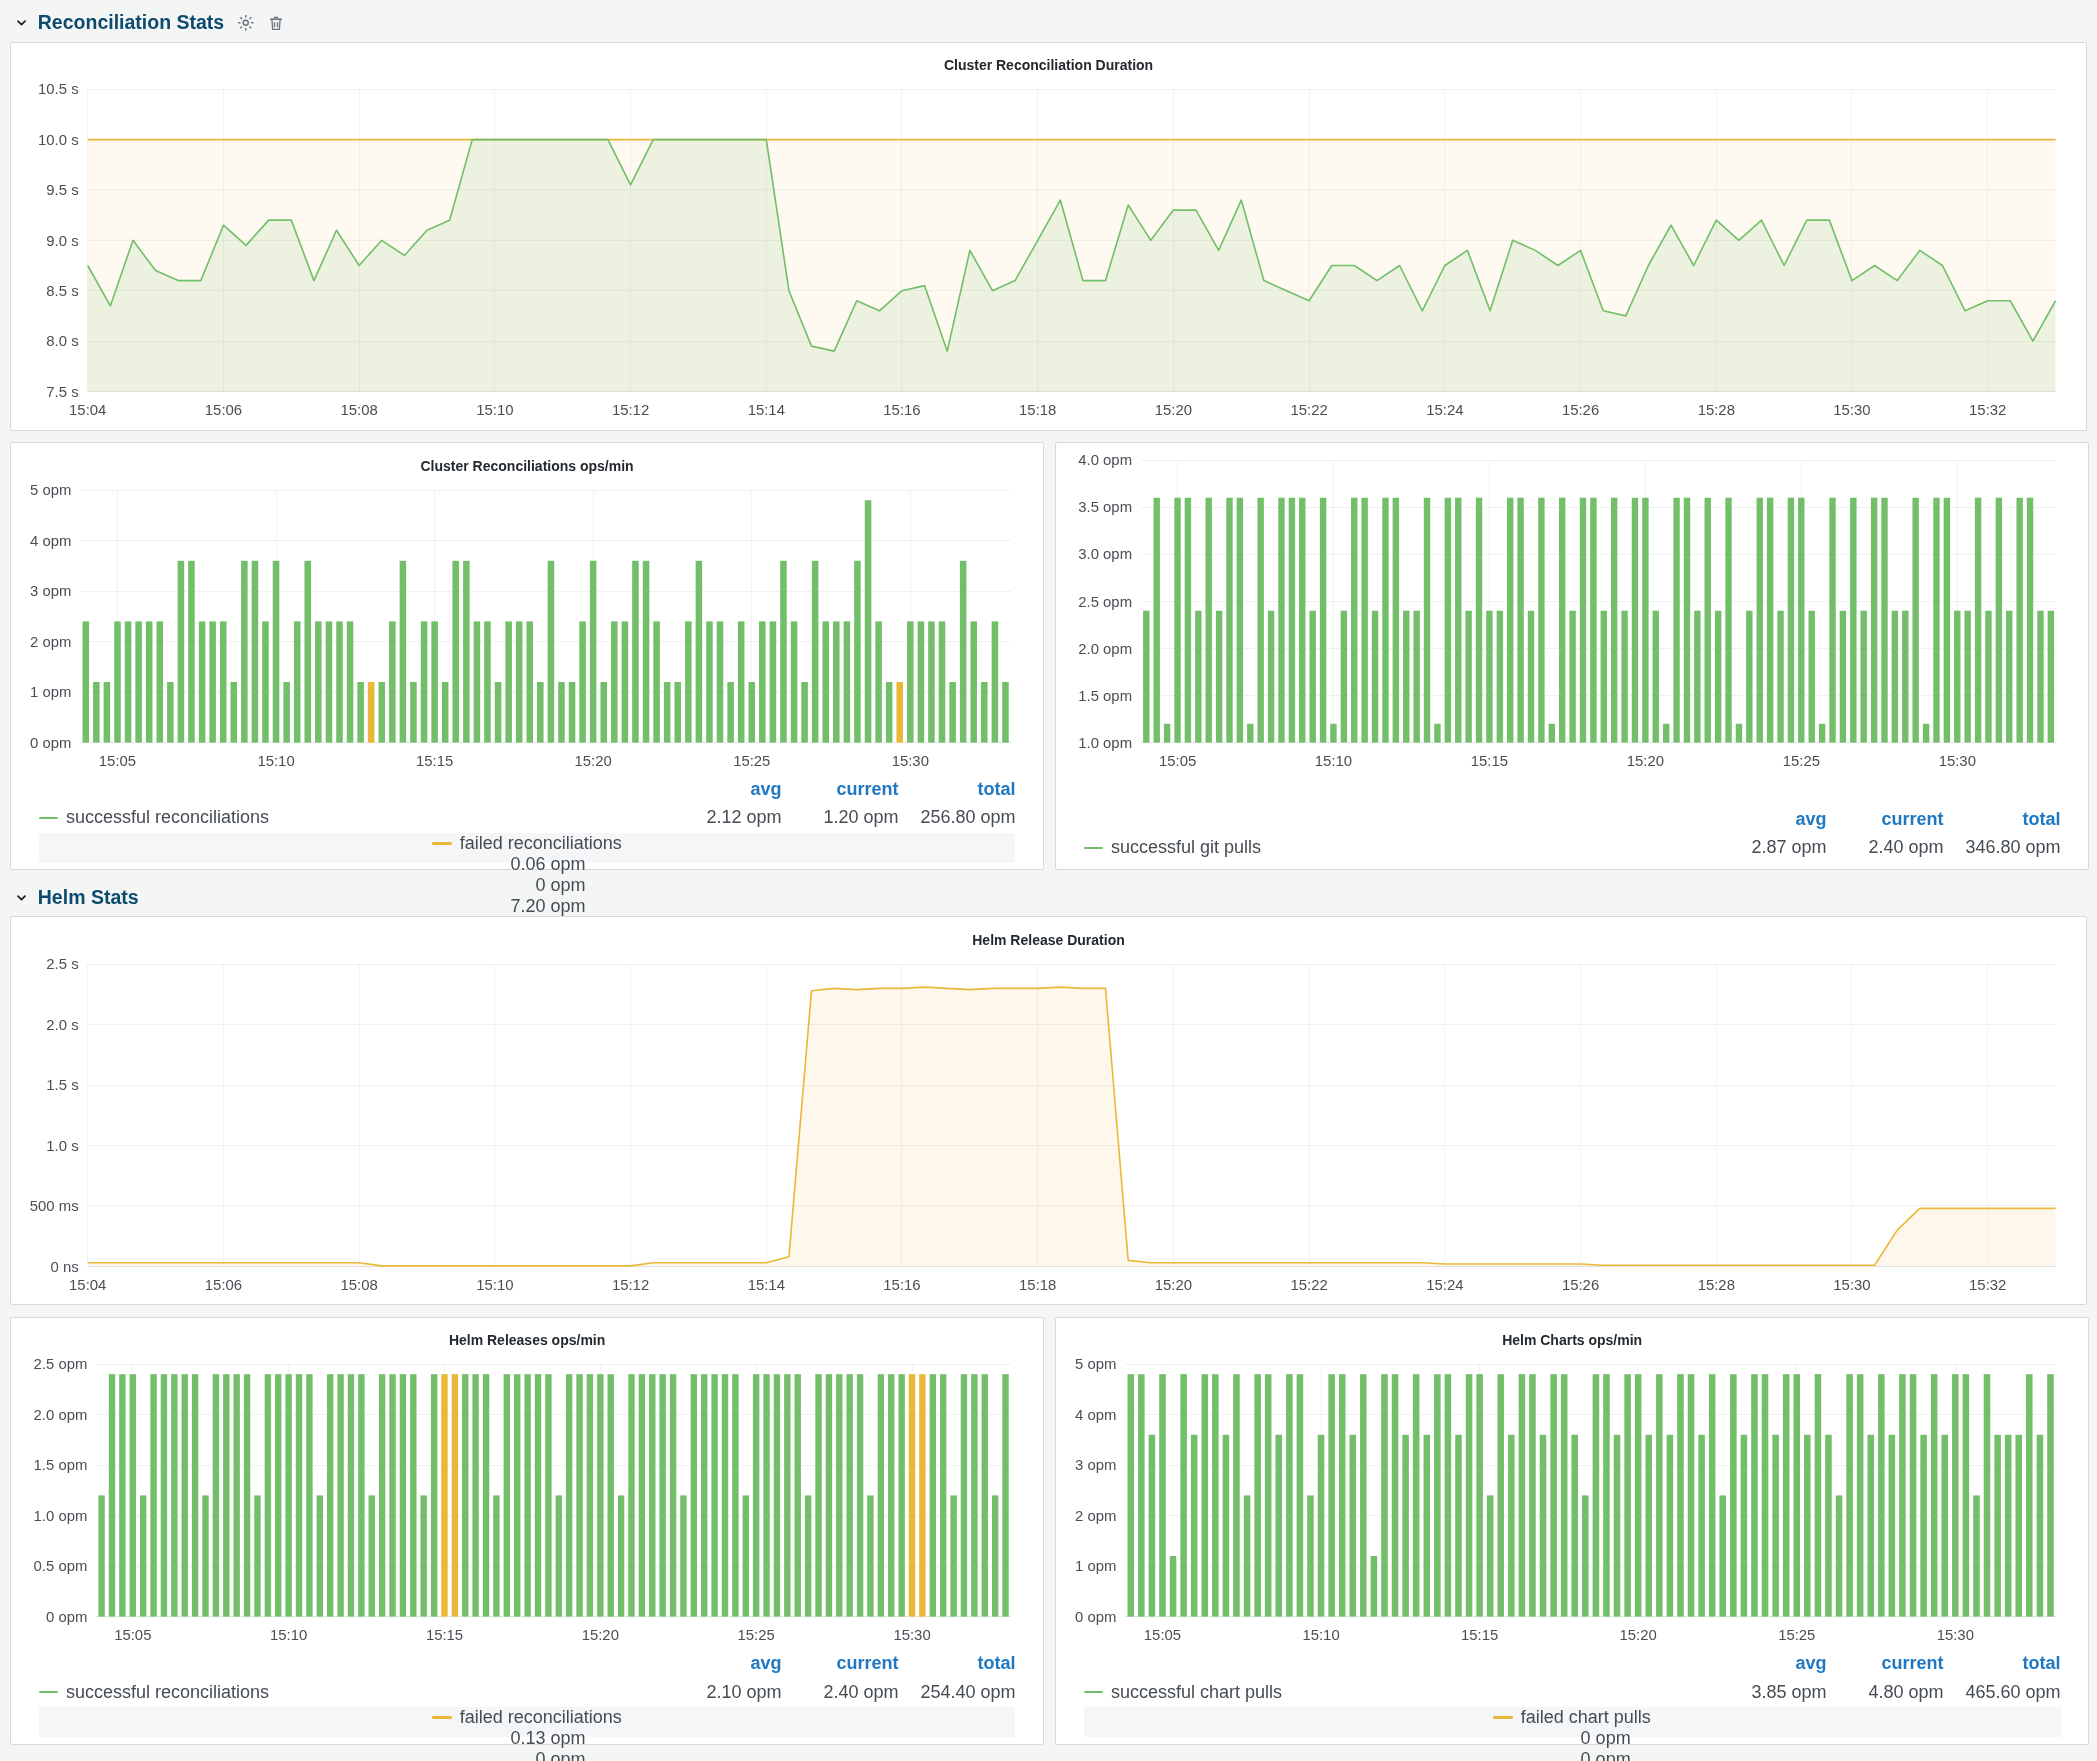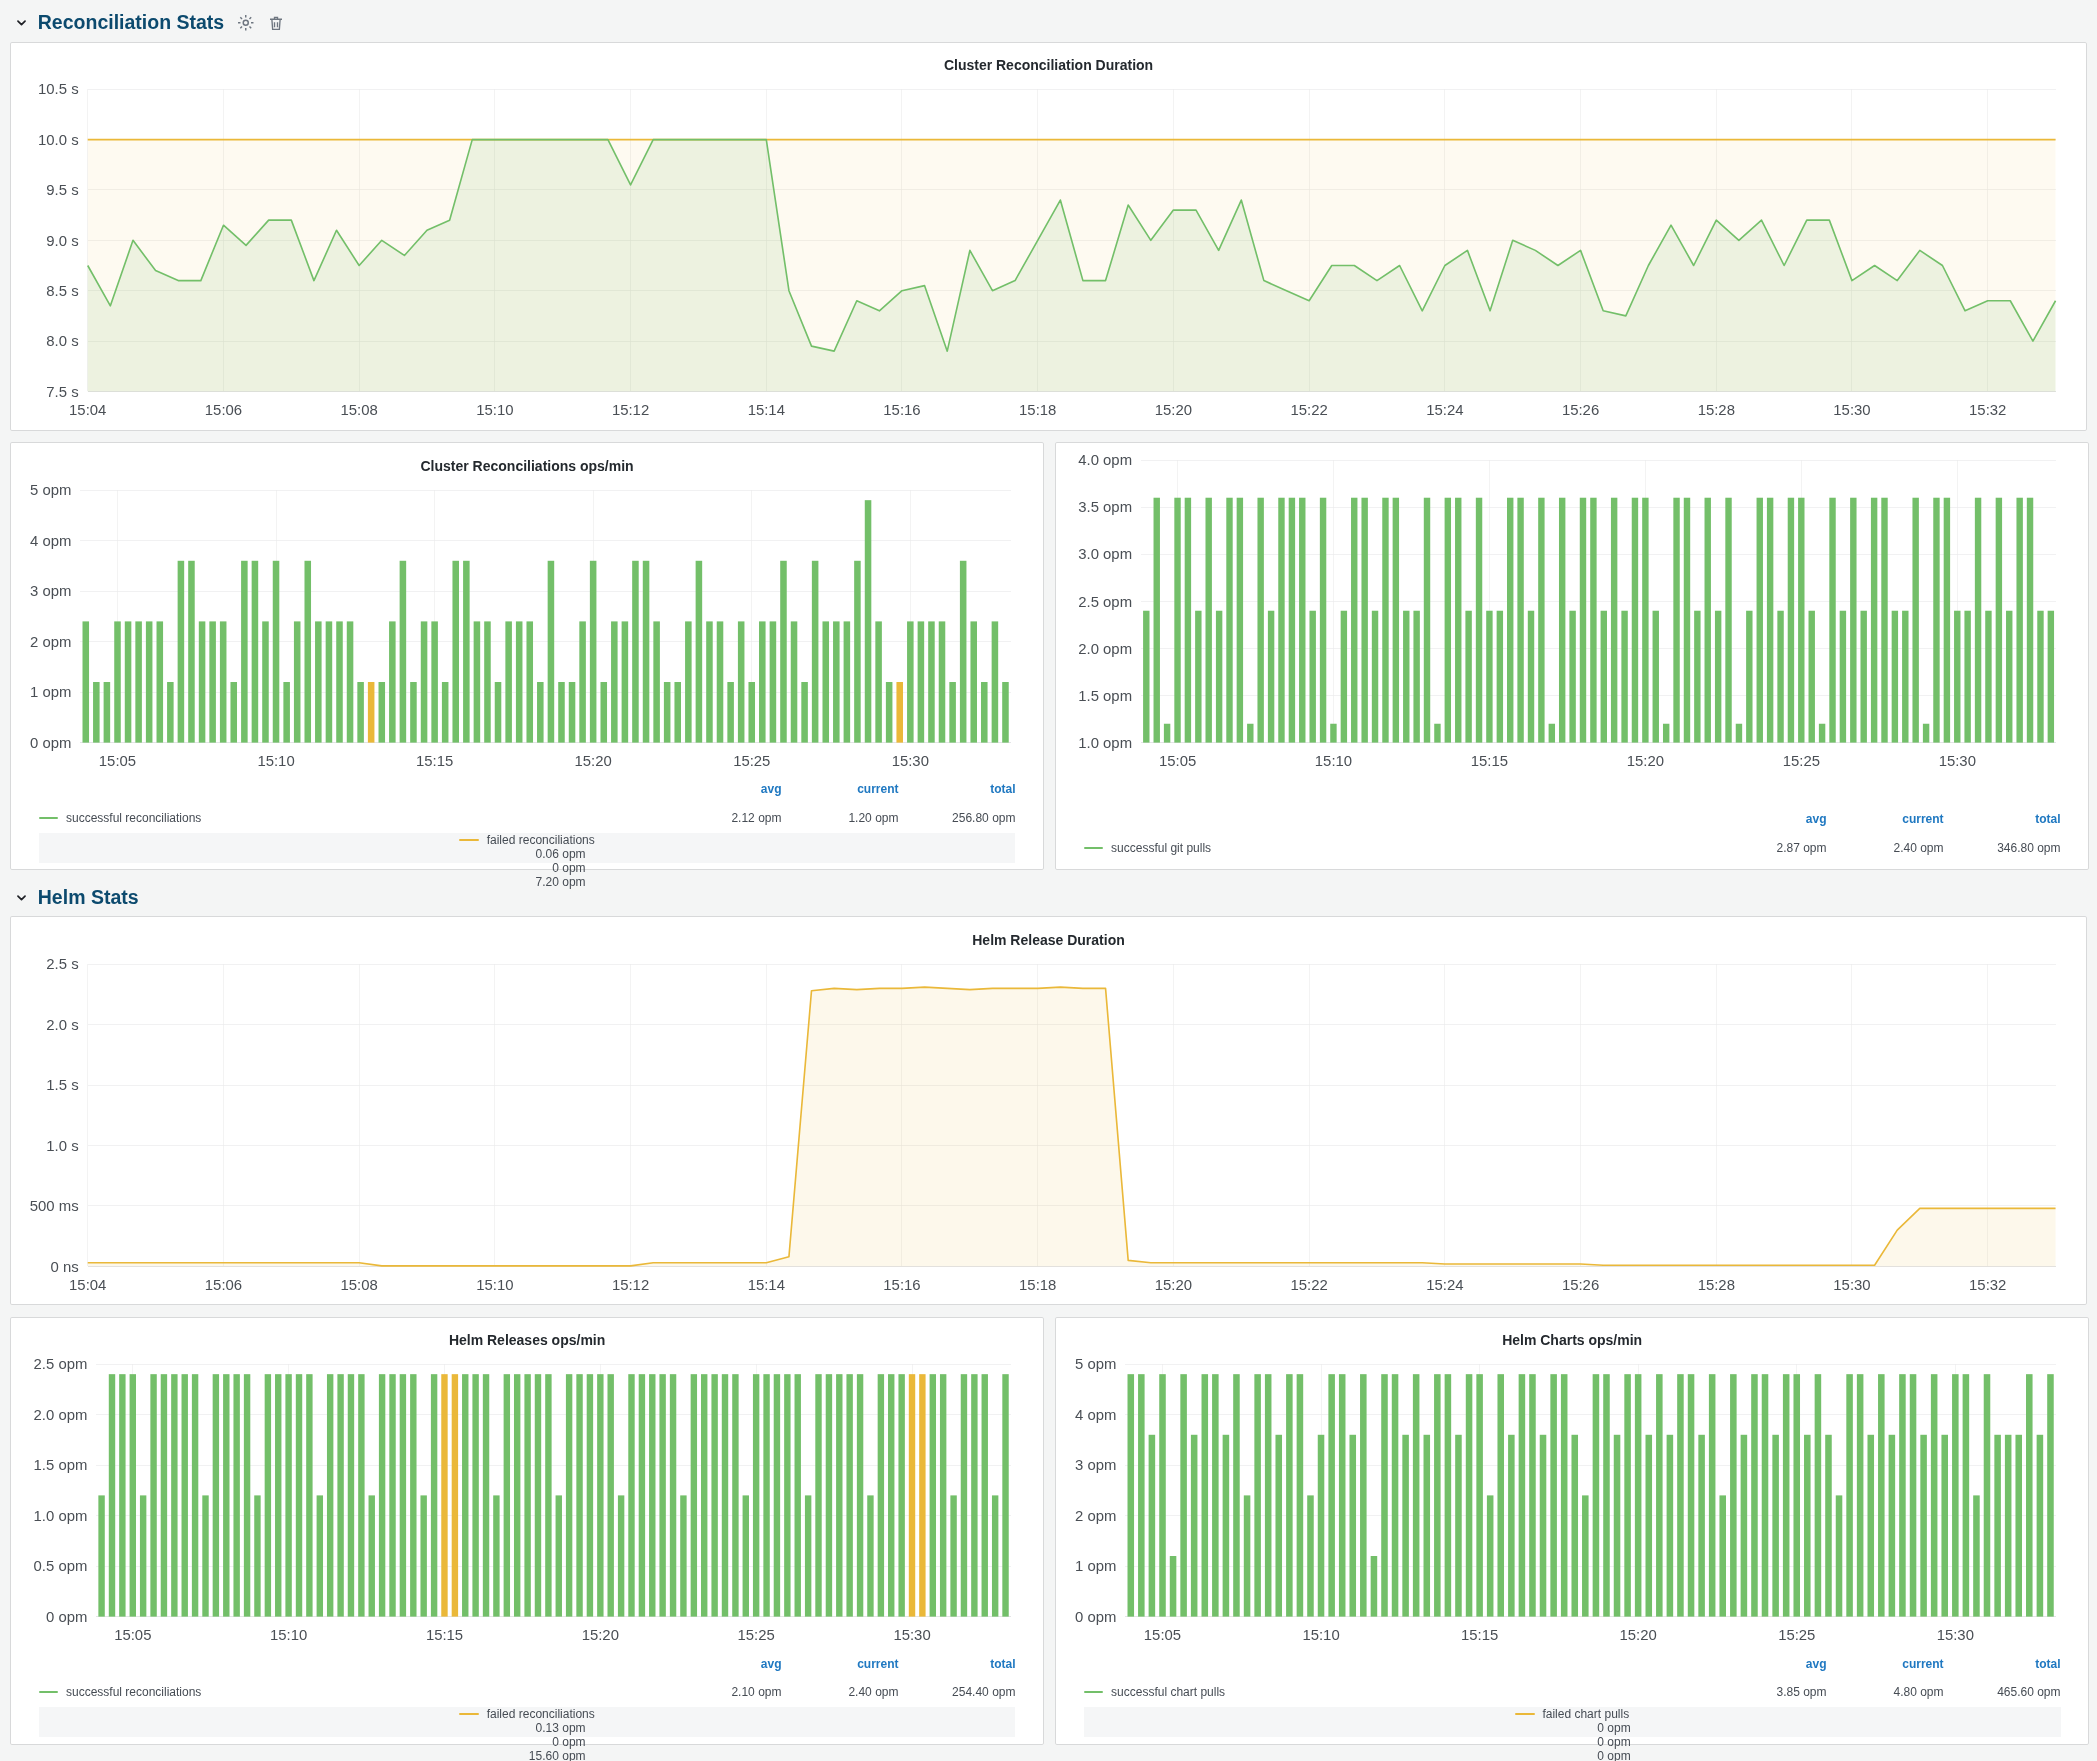--- a/index.html
+++ b/index.html
@@ -22,21 +22,21 @@
   .h-line { height: 389px; }
   .h-bar  { height: 428px; }
   .row { display: grid; grid-template-columns: 1fr 1fr; gap: 11.7px; margin-bottom: 0; }
   .row .panel { margin-bottom: 11.7px; }
   .panel-title {
     height: 30px; display: flex; align-items: center; justify-content: center;
     font-size: 14px; font-weight: 600; color: #24292e; cursor: pointer;
   }
   .chart { flex: 1; min-height: 0; }
   .chart svg { display: block; overflow: visible; }
-  .legend { font-size: 12px; padding: 1.3px 15.6px 0 15.6px; }
+  .legend { font-size: 18px; padding: 1.3px 15.6px 0 15.6px; }
   .lrow { display: flex; align-items: center; height: 30px; }
   .lhead { height: 27px; }
   .lname { flex: 1; display: flex; align-items: center; gap: 7.8px; cursor: pointer; }
   .lcol { width: 117px; text-align: right; }
   .lhead .lcol { color: #1f78c1; font-weight: 600; cursor: pointer; }
   .dash { display: inline-block; width: 19.5px; height: 2.6px; border-radius: 1.3px; background: #73bf69; }
   .striped { background: #f5f6f7; flex-direction: column; }
 </style>
 </head>
 <body>

